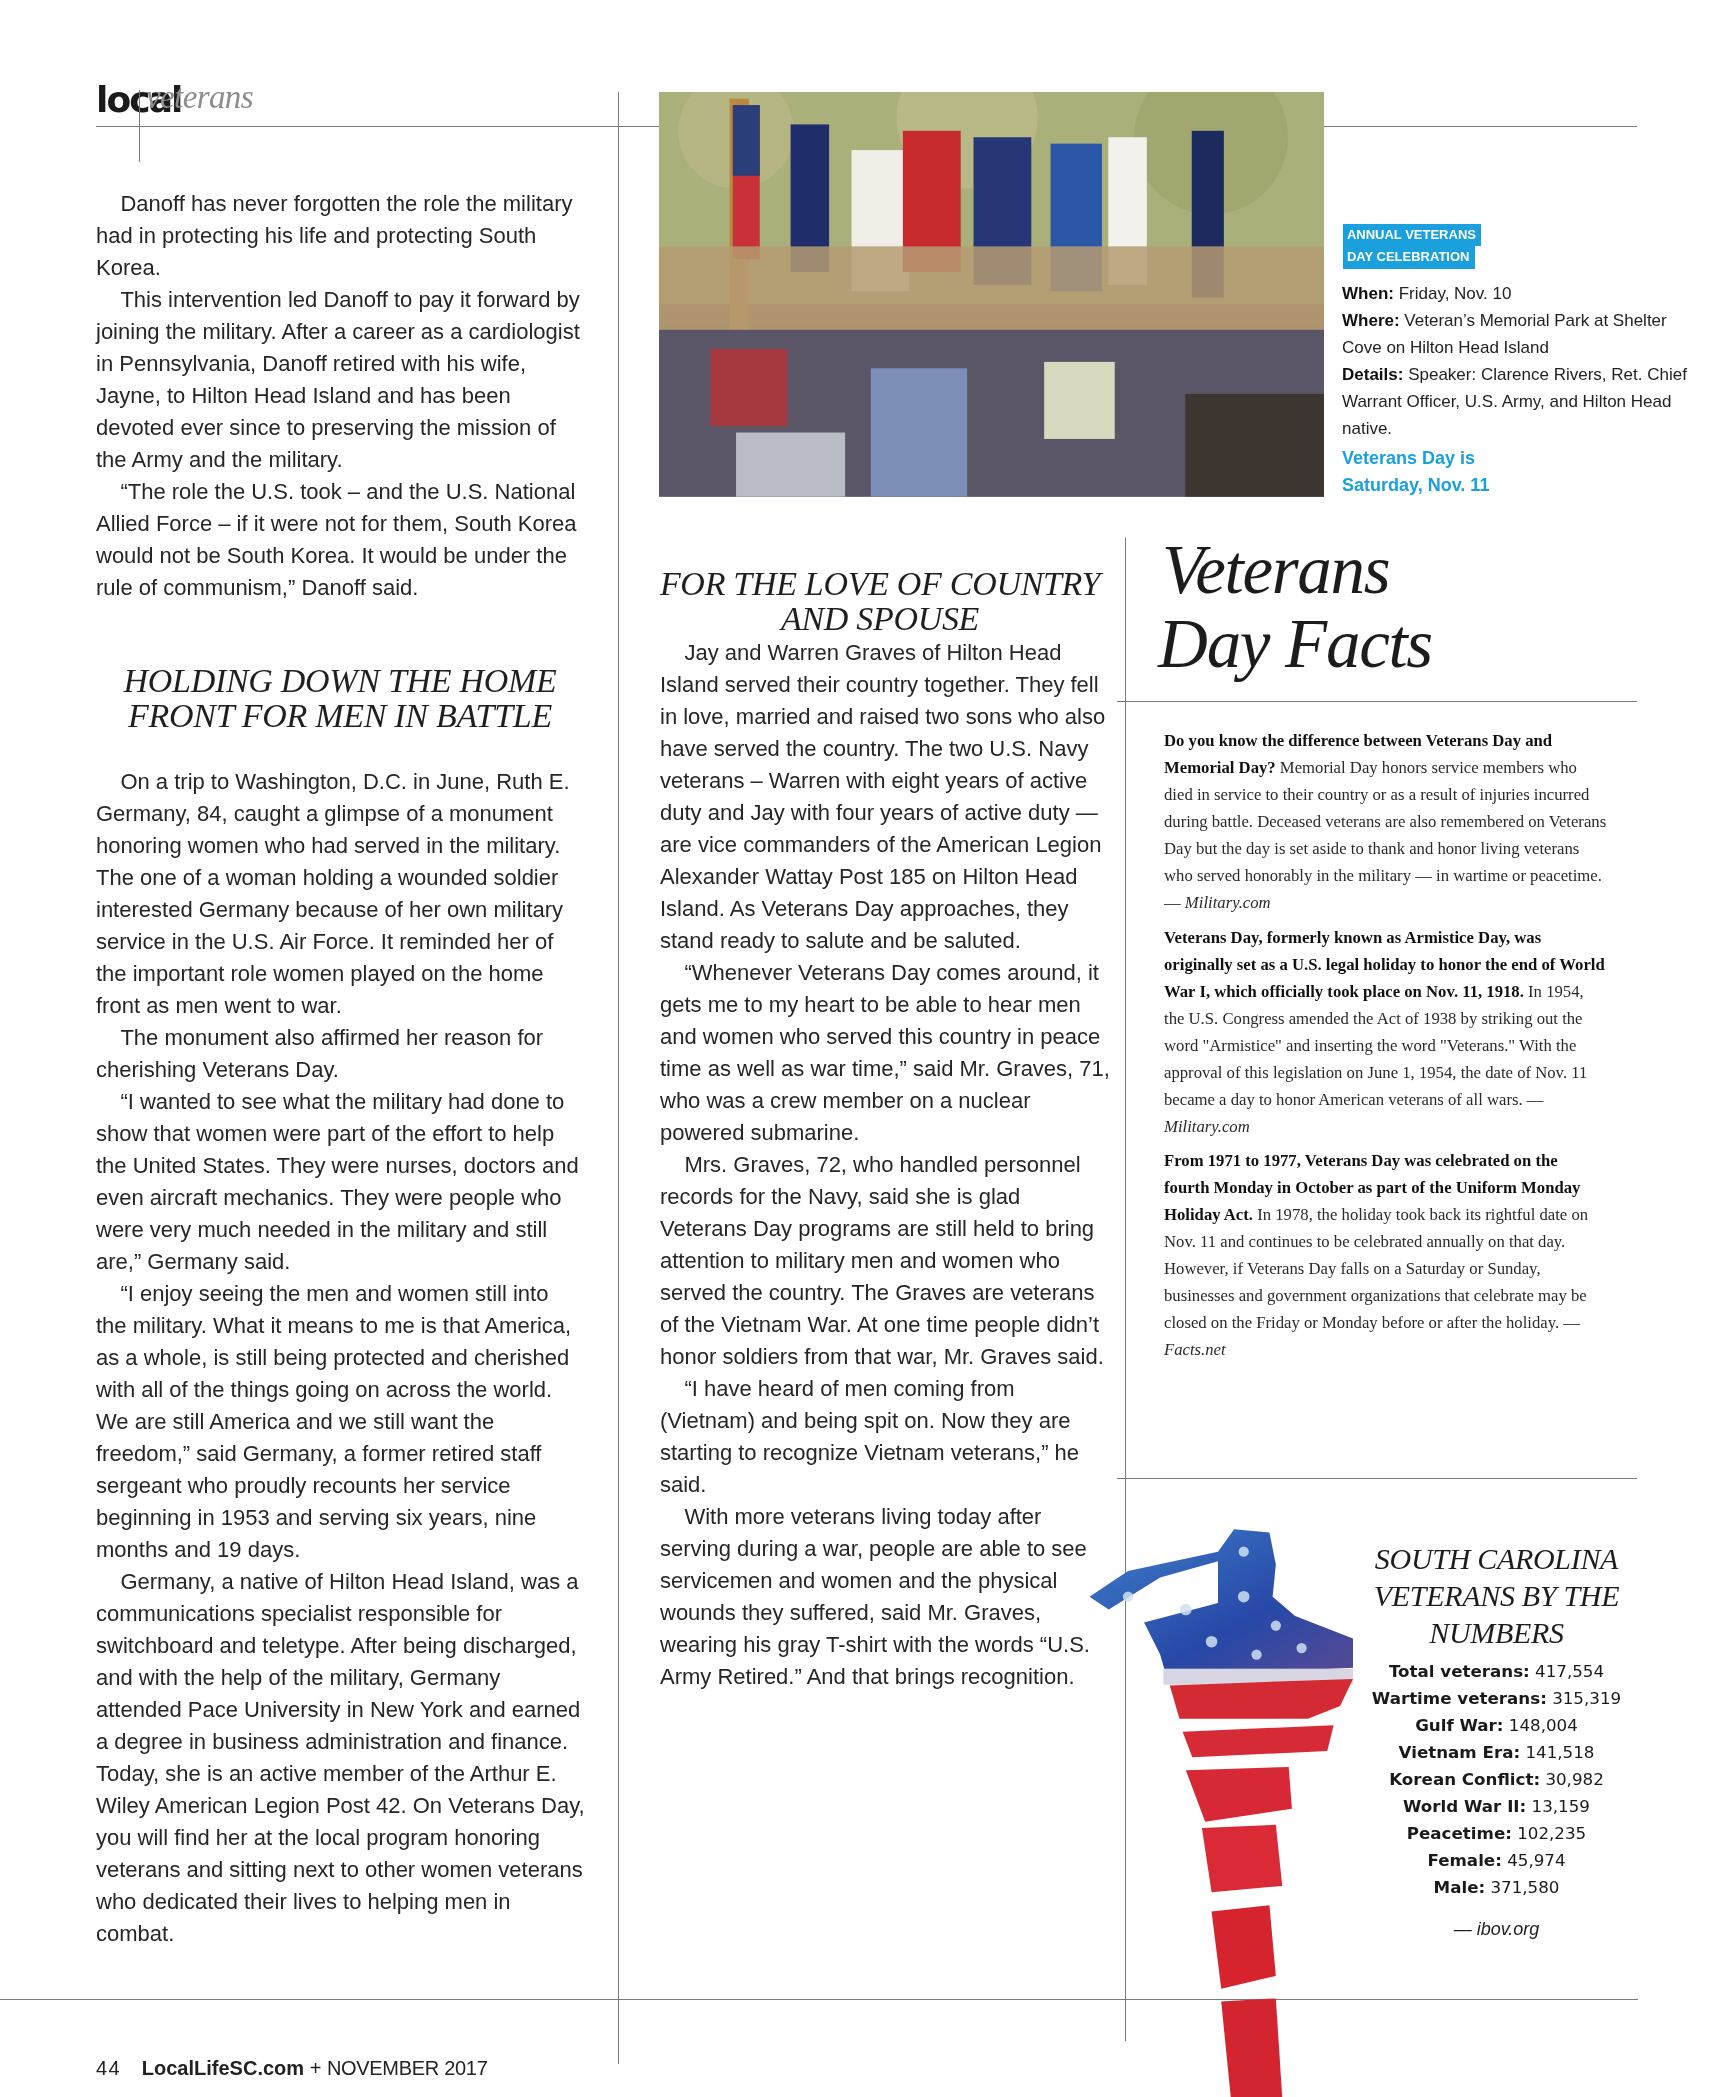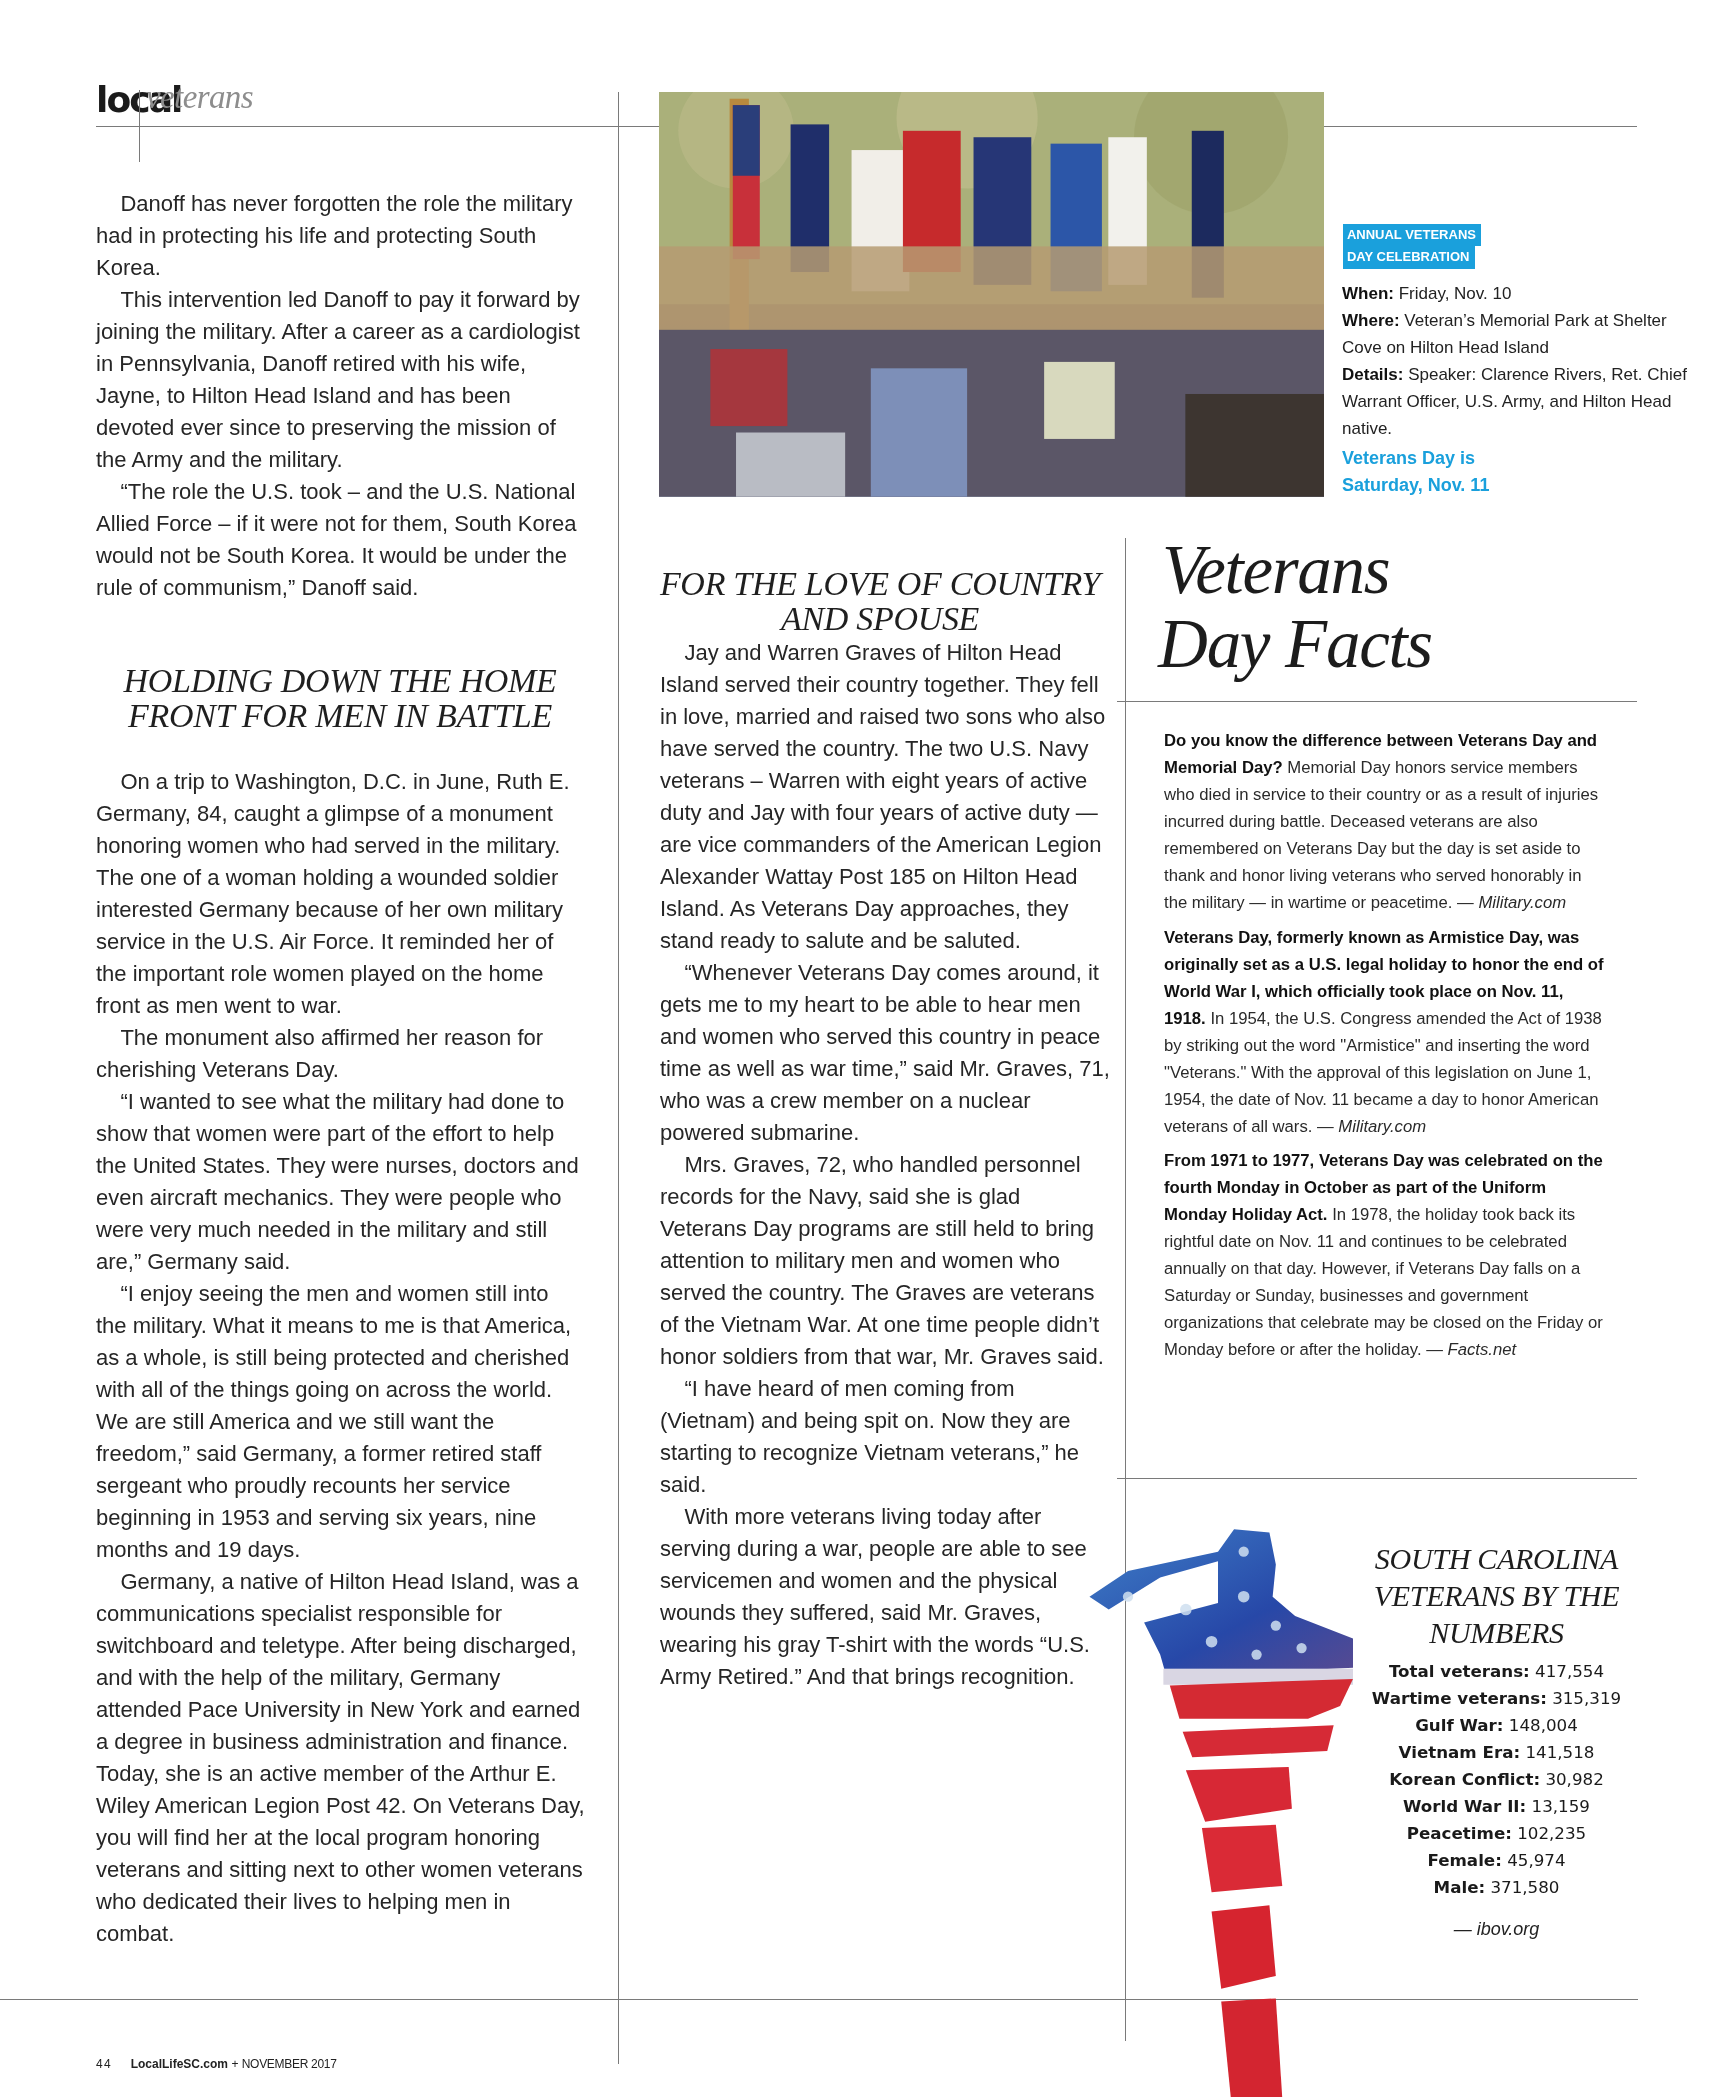--- a/index.html
+++ b/index.html
@@ -33,33 +33,33 @@
   .cal-badge span { background:#1aa0dc; padding:0.6px 5.1px 1.9px 3.9px; display:inline-block; }
   .cal-info { left:1342px; top:280px; width:360px; font-family:"Liberation Sans", sans-serif;
               font-size:17px; line-height:27px; color:#222; }
   .cal-info b { font-weight:bold; color:#111; }
   .cal-note { left:1342px; top:445px; font-weight:bold; font-size:18px; line-height:27px; color:#1aa0dc; }
 
   .facts-title { left:1162px; top:533px; font-family:"Liberation Serif", serif; font-style:italic;
                  font-size:69px; line-height:74px; color:#1c1c1c; letter-spacing:-1.3px; }
   .facts { left:1164px; width:443px; font-family:"Liberation Sans", sans-serif; font-size:16.7px;
            line-height:27px; color:#2a2a2a; }
-  .facts p { margin:0 0 7.7px 0; }
+  .facts p { margin:0 0 7.7px 0;font-family:Liberation Serif, serif; }
   .facts b { color:#111; }
   .facts i { font-style:italic; }
 
   .sc-title { left:1336px; top:1540px; width:321px; text-align:center; font-family:"Liberation Serif", serif;
               font-style:italic; font-size:30px; line-height:37px; color:#1d1d1d; letter-spacing:-0.3px; }
   .sc-stats { left:1336px; top:1658px; width:321px; text-align:center; font-family:"DejaVu Sans", sans-serif;
               font-size:16.7px; line-height:27px; color:#1a1a1a; }
   .sc-stats b { font-weight:bold; }
   .sc-source { left:1336px; top:1919px; width:321px; text-align:center; font-family:"Liberation Sans", sans-serif;
                font-style:italic; font-size:18px; color:#222; }
 
-  .footer { left:96px; top:2057px; font-family:"Liberation Sans", sans-serif; font-size:12px; color:#222; }
+  .footer { left:96px; top:2057px; font-family:"Liberation Sans", sans-serif; font-size:20px; color:#222; }
   .footer .pg { font-weight:normal; margin-right:15.4px; letter-spacing:1.3px; }
   .footer .site { font-weight:bold; }
   .footer .issue { letter-spacing:-0.3px; }
 </style>
 </head>
 <body>
 
 <div class="abs brand-local">local</div>
 <div class="abs brand-div"></div>
 <div class="abs brand-section">veterans</div>

